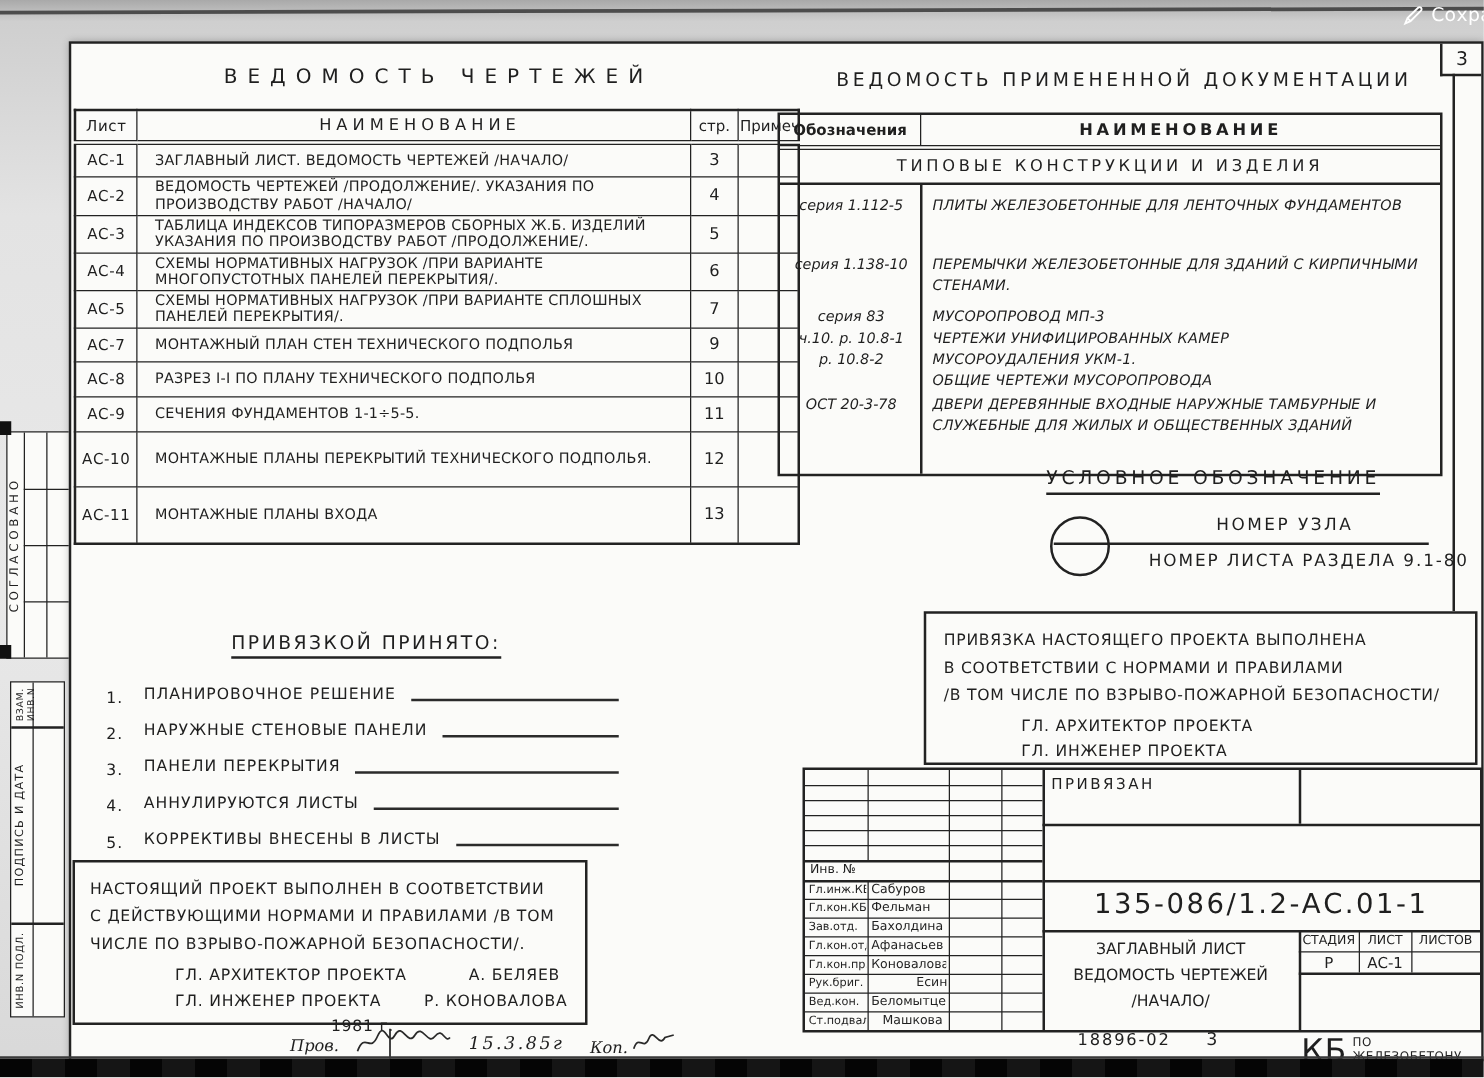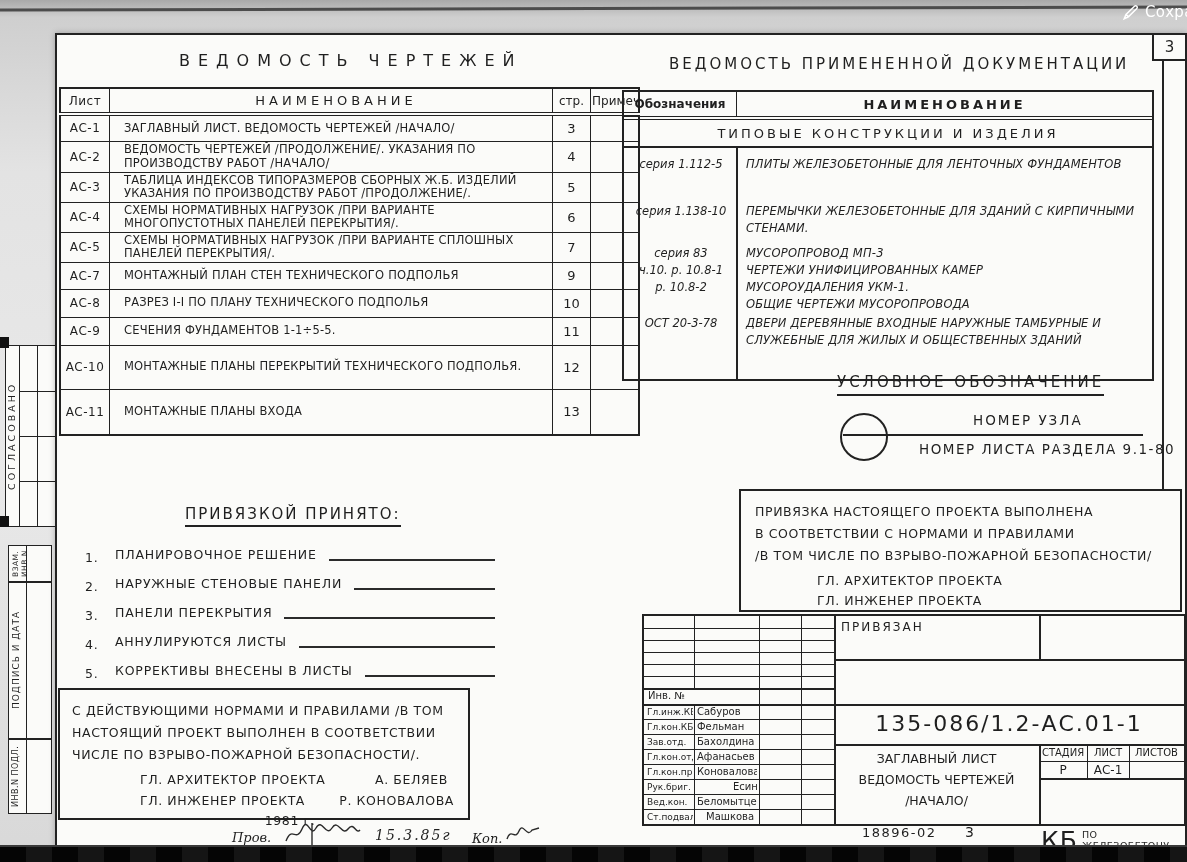--- a/index.html
+++ b/index.html
@@ -260,22 +260,22 @@
         <div class="bn-line draft">Привязка настоящего проекта выполнена</div>
         <div class="bn-line draft">в соответствии с нормами и правилами</div>
         <div class="bn-line draft">/в том числе по взрыво-пожарной безопасности/</div>
         <div class="bn-line draft" style="padding-left:62px;line-height:20px;margin-top:4px;">Гл. архитектор проекта</div>
         <div class="bn-line draft" style="padding-left:62px;line-height:20px;">Гл. инженер проекта</div>
       </div>
     </div>
 
     <div class="abs notebox" style="left:1px;top:653px;width:408px;height:128px;">
       <div style="padding:10px 0 0 12px;">
+        <div class="bn-line draft">Настоящий проект выполнен в соответствии</div>
         <div class="bn-line draft">с действующими нормами и правилами /в том</div>
-        <div class="bn-line draft">Настоящий проект выполнен в соответствии</div>
         <div class="bn-line draft">числе по взрыво-пожарной безопасности/.</div>
         <div class="sig-row" style="margin-top:3px;">
           <span class="draft" style="margin-left:68px;">Гл. архитектор проекта</span>
           <span class="draft" style="margin-left:auto;margin-right:20px;">А. Беляев</span>
         </div>
         <div class="sig-row">
           <span class="draft" style="margin-left:68px;">Гл. инженер проекта</span>
           <span class="draft" style="margin-left:auto;margin-right:14px;">Р. Коновалова</span>
         </div>
         <div class="bn-line" style="text-align:center;margin-left:40px;line-height:19px;">1981 г.</div>

